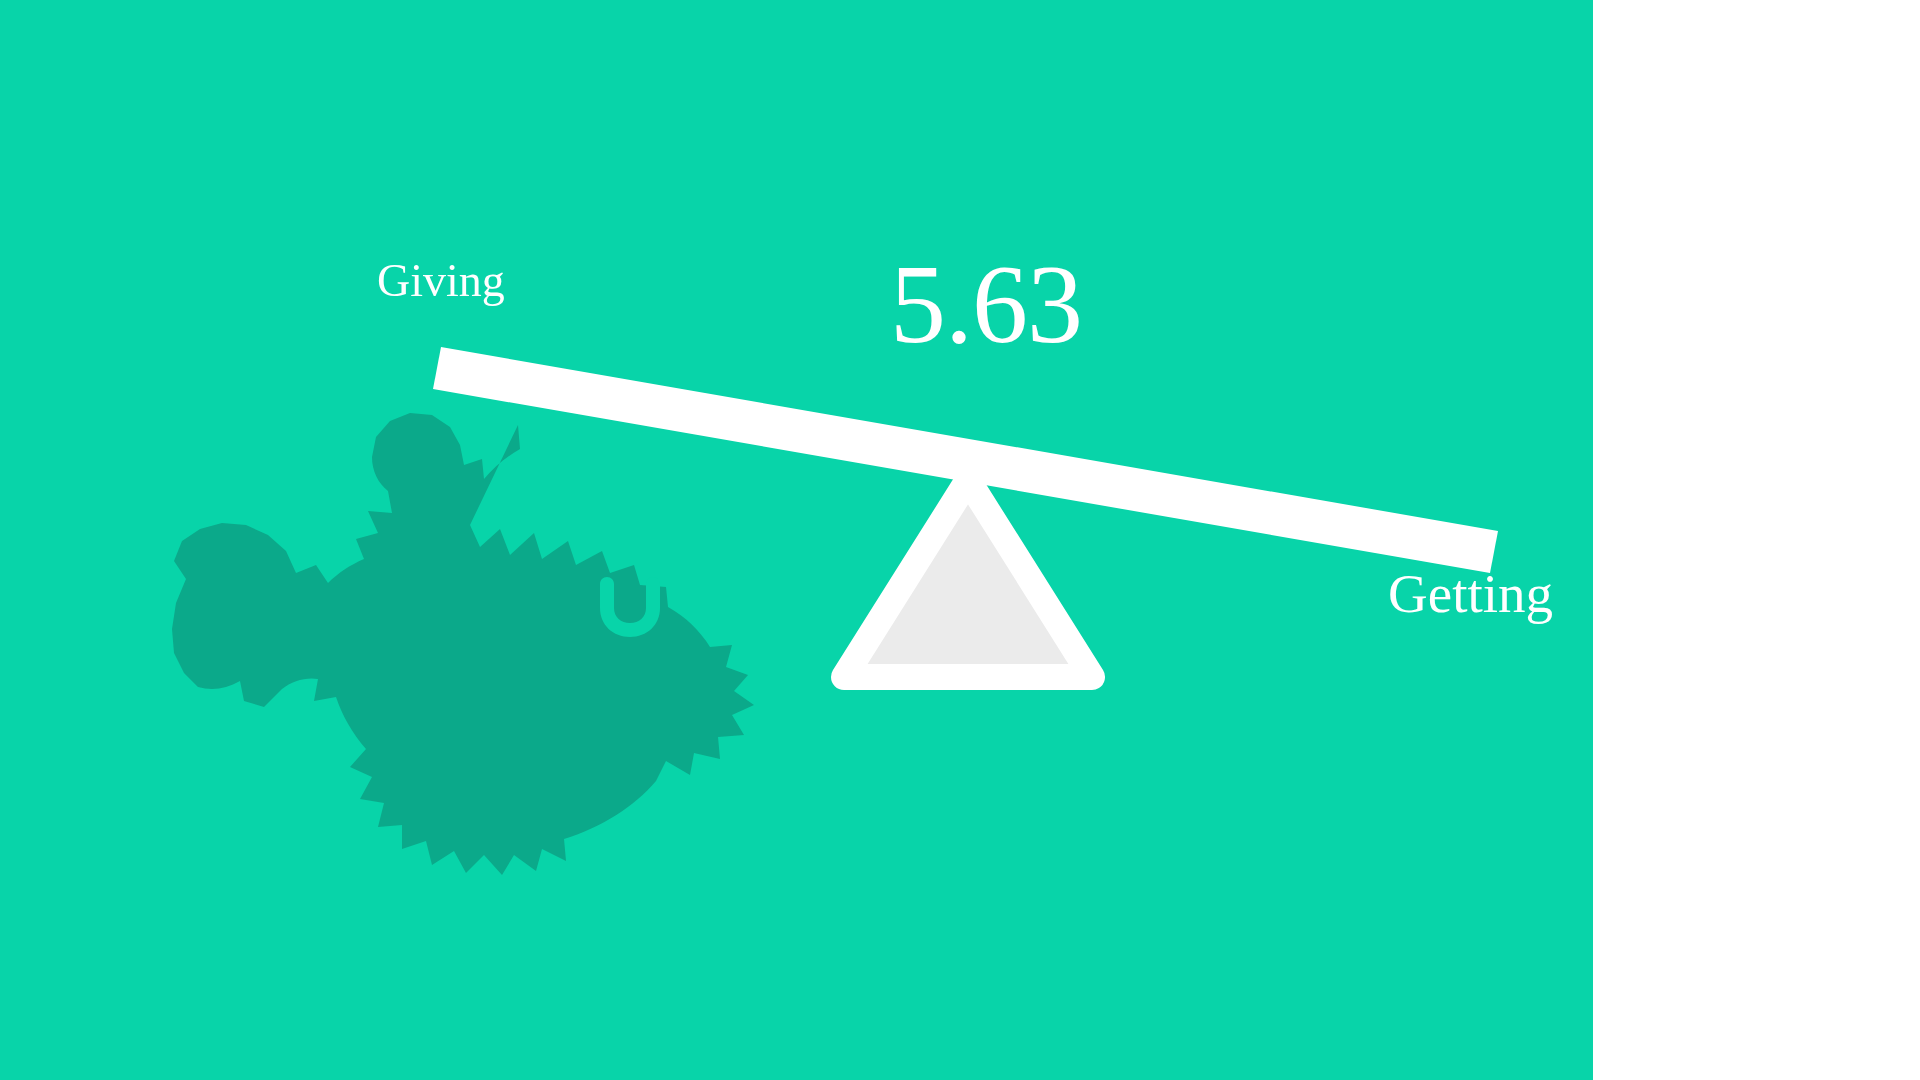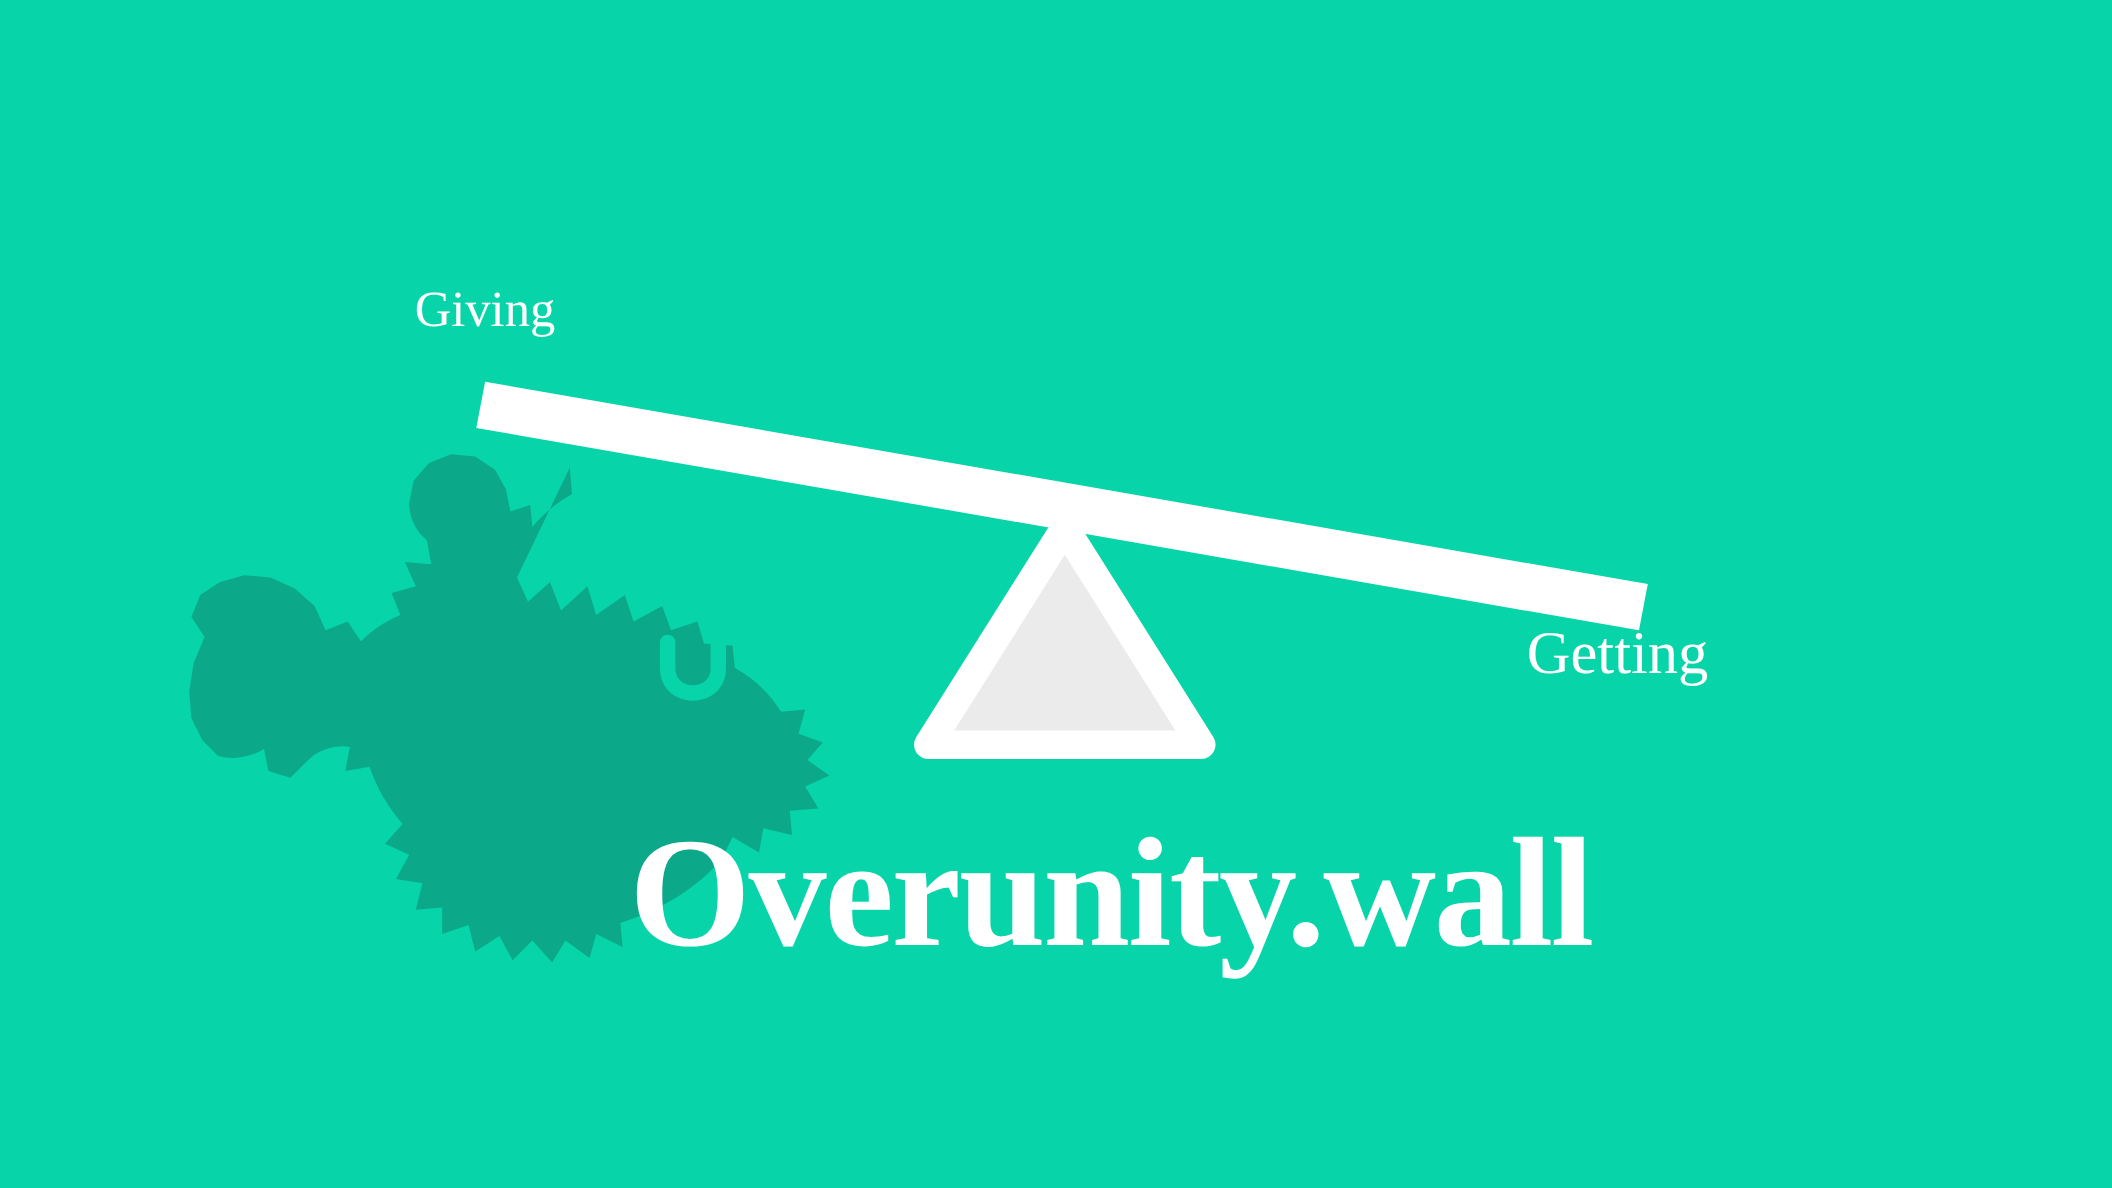--- a/index.html
+++ b/index.html
@@ -7,21 +7,21 @@
     padding: 0;
   }
   body {
     width: 1920px;
     height: 1080px;
     overflow: hidden;
     font-family: "Liberation Serif", "DejaVu Serif", serif;
   }
   #scene {
     position: relative;
-    width: 1920px;
+    width: 1593px;
     height: 1080px;
     background: #08d4a9;
     overflow: hidden;
     text-decoration: underline;
   }
   #art {
     position: absolute;
     left: 0;
     top: 0;
     width: 1920px;
@@ -115,18 +115,18 @@
         M 441 347
         L 1498 531
         L 1490 573
         L 433 389
         Z"></path>
     </g>
   </svg>
 
   <div class="lbl" id="giving-label">Giving</div>
 
+  <div class="lbl" id="ratio-value">5.63</div>
 
   <div class="lbl" id="getting-label">Getting</div>
 
-  <div class="lbl" id="brand-wordmark">Overunity.wall</div>
 
 </div>
 
 </body></html>

